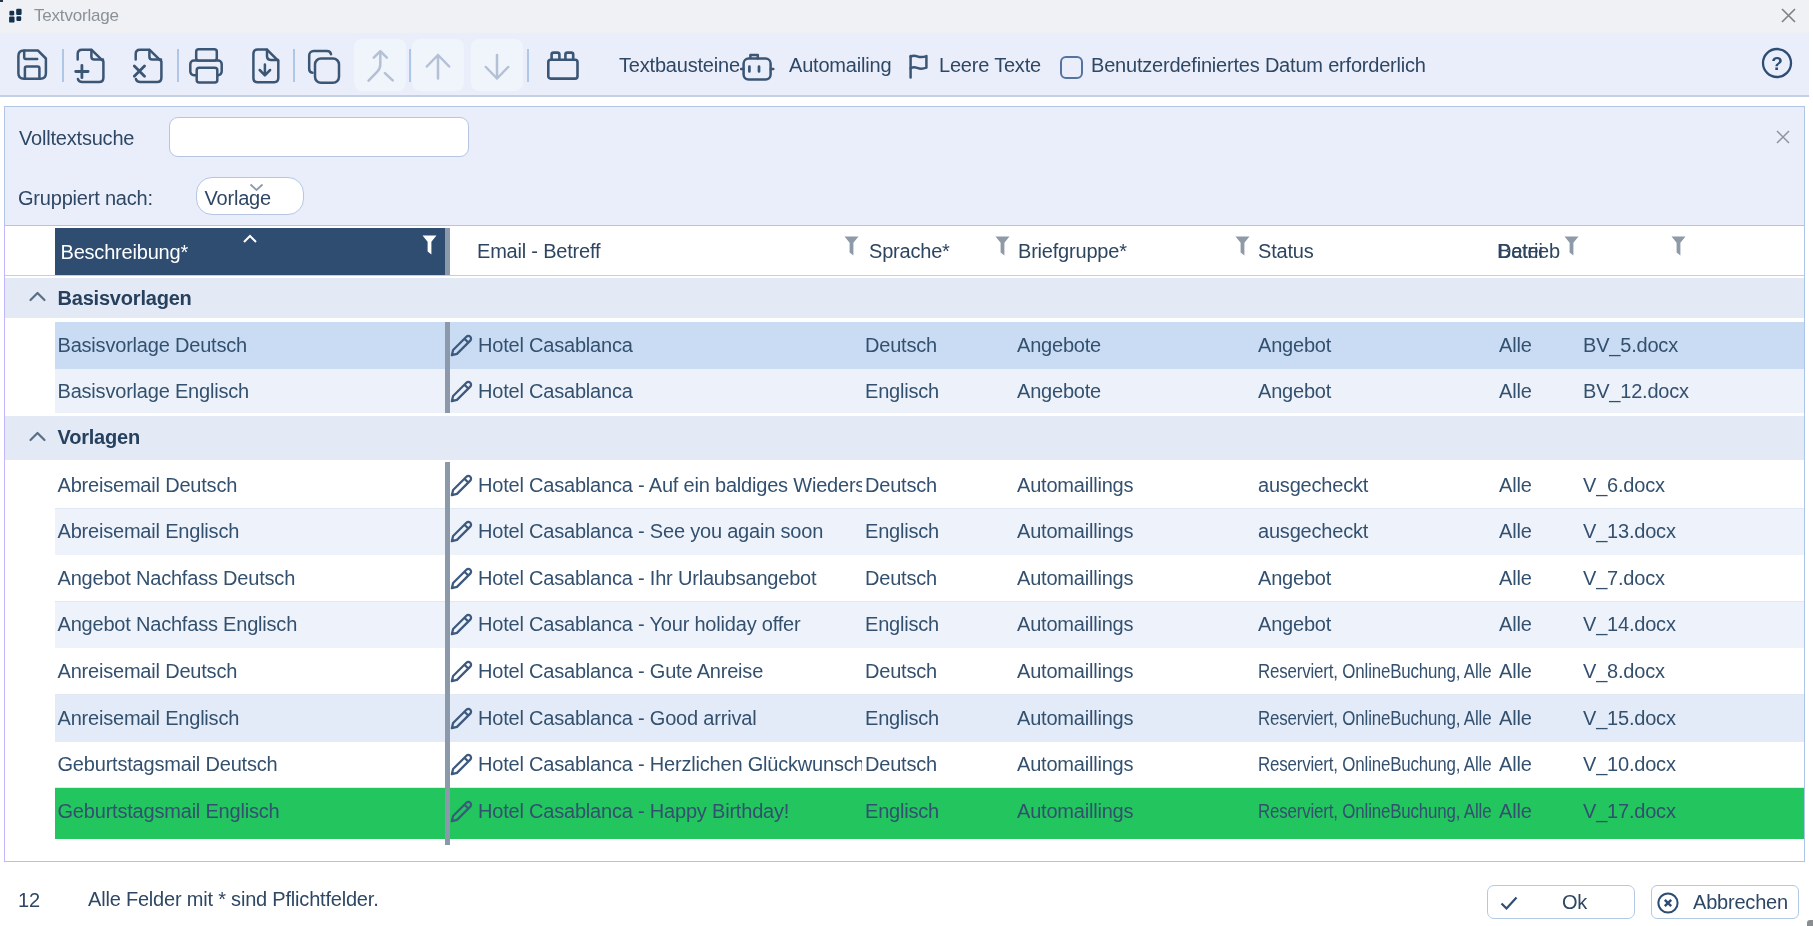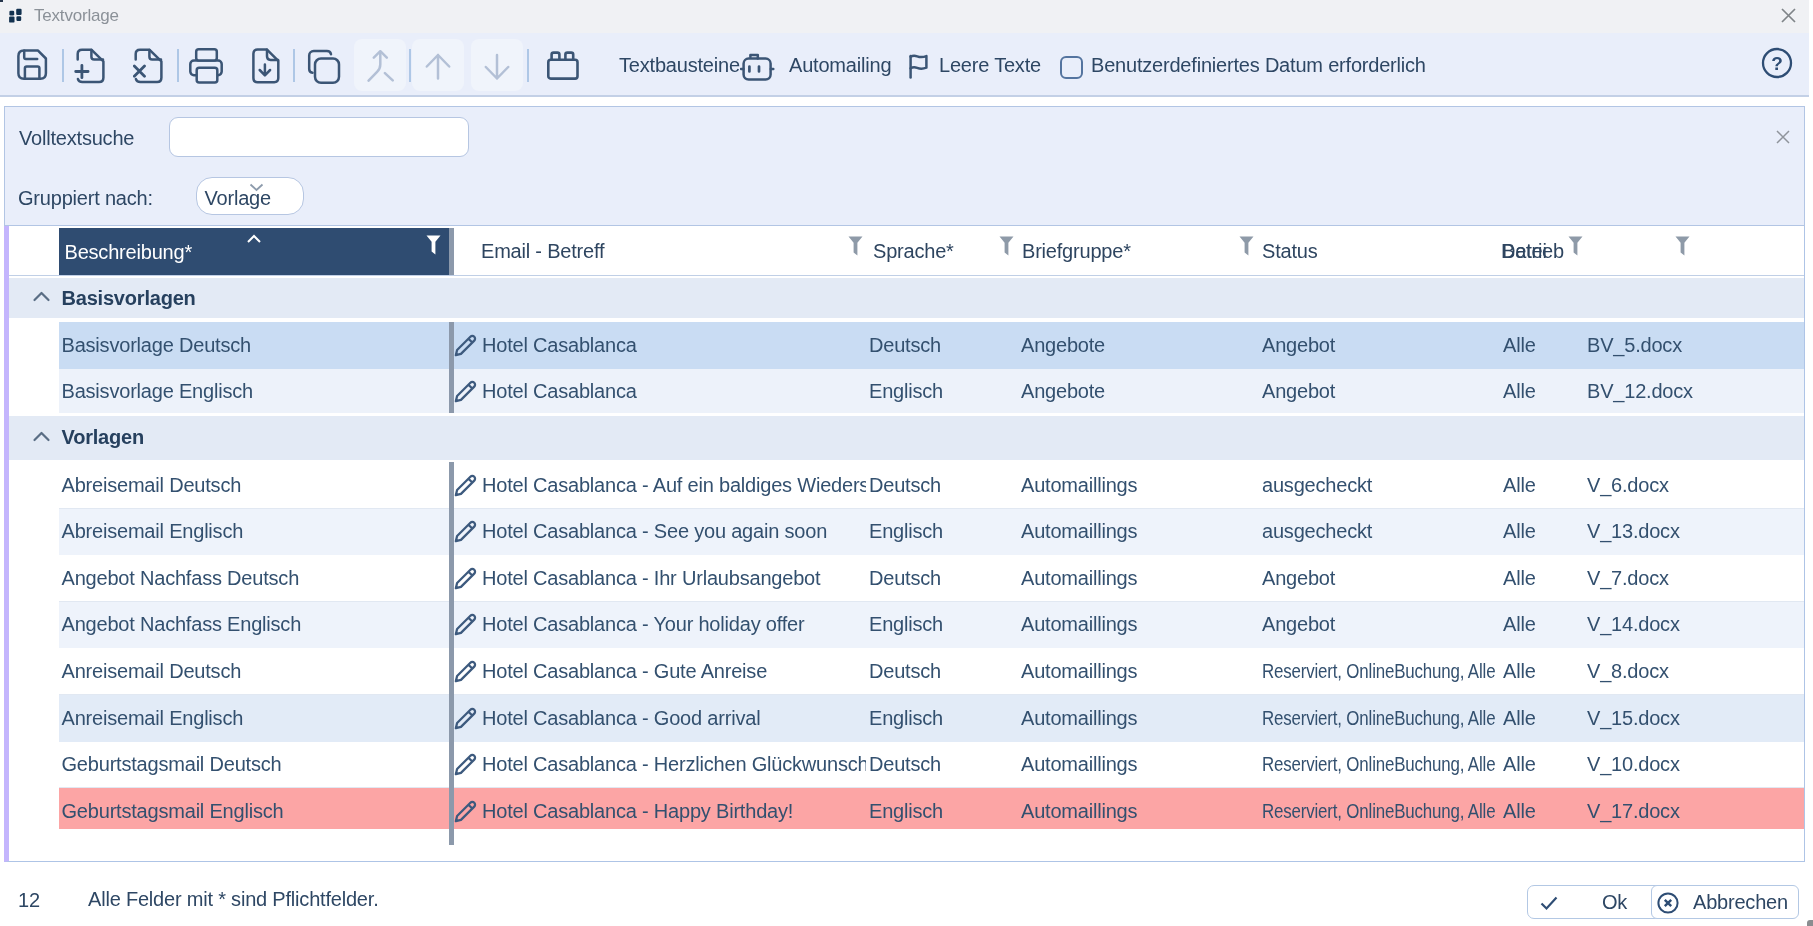--- a/index.html
+++ b/index.html
@@ -126,21 +126,21 @@
       <div class="lbl" style="left:7.5px;top:9px;">Vorlage</div>
       <svg class="abs" style="left:52px;top:5px;" width="15" height="9" viewBox="0 0 15 9">
         <path d="M1.5 1.5 L7.5 7 L13.5 1.5" stroke="#8d9bac" stroke-width="1.8" fill="none"></path>
       </svg>
     </div>
     <svg class="abs" style="left:1771px;top:23px;" width="14" height="14" viewBox="0 0 14 14">
       <path d="M1 1 L13 13 M13 1 L1 13" stroke="#8f949b" stroke-width="1.5" fill="none"></path>
     </svg>
   </div>
 
-  <div class="abs" id="table" style="left:4px;top:226px;width:1801px;height:636px;background:#fff;border-left:5px solid #c4b5fd;border-right:1px solid #aec4e6;border-bottom:1px solid #aec4e6;overflow:hidden;">
+  <div class="abs" id="table" style="left:4px;top:226px;width:1801px;height:636px;background:#fff;border-left:1px solid #c4b5fd;border-right:1px solid #aec4e6;border-bottom:1px solid #aec4e6;overflow:hidden;">
 
     <div class="abs" style="left:49.5px;top:2px;width:391.5px;height:46.5px;background:#2f4c71;">
       <div class="abs" style="left:6px;top:13px;color:#fff;font-size:20px;line-height:23px;letter-spacing:-0.2px;">Beschreibung*</div>
       <svg class="abs" style="left:187px;top:6px;" width="16" height="10" viewBox="0 0 16 10">
         <path d="M2 8 L8 2 L14 8" stroke="#fff" stroke-width="2" fill="none"></path>
       </svg>
       <svg class="abs" style="left:367px;top:7px;" width="15" height="21" viewBox="0 0 15 21">
         <path d="M0.5 0.5 H14.5 L9.4 6.8 V19.6 L5.6 16.4 V6.8 Z" fill="#fff"></path>
       </svg>
     </div>
@@ -284,42 +284,42 @@
       <svg class="abs" style="left:394px;top:10.5px;" width="25" height="25" viewBox="0 0 22 22" fill="none" stroke="#3d5a7e" stroke-width="2" stroke-linecap="round" stroke-linejoin="round">
           <path d="M2.5 19.5 L3.6 15 L15.3 3.3 A2.4 2.4 0 0 1 18.7 3.3 A2.4 2.4 0 0 1 18.7 6.7 L7 18.4 L2.5 19.5 Z M13.6 5 L17 8.4"></path>
         </svg>
       <span class="rt" style="left:423.5px;width:384px;overflow:hidden;">Hotel Casablanca - Herzlichen Glückwunsch</span>
       <span class="rt" style="left:810.5px;">Deutsch</span>
       <span class="rt" style="left:962.5px;">Automaillings</span>
       <span class="rt" style="left:1203.5px;transform:scaleX(0.845);transform-origin:0 0;">Reserviert, OnlineBuchung, Alle</span>
       <span class="rt" style="left:1444.5px;">Alle</span>
       <span class="rt" style="left:1528.5px;">V_10.docx</span>
     </div>
-    <div class="row" style="top:562.2px;height:41px;background:#fca5a5;">
+    <div class="row" style="top:562.2px;height:51px;background:#22c55e;">
       <span class="rt" style="left:3px;">Geburtstagsmail Englisch</span>
       <svg class="abs" style="left:394px;top:10.5px;" width="25" height="25" viewBox="0 0 22 22" fill="none" stroke="#3d5a7e" stroke-width="2" stroke-linecap="round" stroke-linejoin="round">
           <path d="M2.5 19.5 L3.6 15 L15.3 3.3 A2.4 2.4 0 0 1 18.7 3.3 A2.4 2.4 0 0 1 18.7 6.7 L7 18.4 L2.5 19.5 Z M13.6 5 L17 8.4"></path>
         </svg>
       <span class="rt" style="left:423.5px;width:384px;overflow:hidden;">Hotel Casablanca - Happy Birthday!</span>
       <span class="rt" style="left:810.5px;">Englisch</span>
       <span class="rt" style="left:962.5px;">Automaillings</span>
       <span class="rt" style="left:1203.5px;transform:scaleX(0.845);transform-origin:0 0;">Reserviert, OnlineBuchung, Alle</span>
       <span class="rt" style="left:1444.5px;">Alle</span>
       <span class="rt" style="left:1528.5px;">V_17.docx</span>
     </div>
 
     <div class="abs" style="left:440px;top:2px;width:5px;height:46.5px;background:#8c99ab;"></div>
     <div class="abs" style="left:440px;top:96px;width:5px;height:91px;background:#8c99ab;"></div>
     <div class="abs" style="left:440px;top:236px;width:5px;height:383px;background:#8c99ab;"></div>
   </div>
 
   <div class="lbl" style="left:18px;top:889px;">12</div>
   <div class="lbl" style="left:88px;top:888px;">Alle Felder mit * sind Pflichtfelder.</div>
 
-  <div class="abs" id="okbtn" style="left:1487px;top:885px;width:148px;height:34px;background:#fff;border:1px solid #b3c8e4;border-radius:7px;margin-left:40px;">
+  <div class="abs" id="okbtn" style="left:1487px;top:885px;width:148px;height:34px;background:#fff;border:1px solid #b3c8e4;border-radius:7px;">
     <svg class="abs" style="left:11px;top:7px;" width="20" height="20" viewBox="0 0 20 20">
       <path d="M2.5 10.5 L7.5 15.5 L17.5 4.5" stroke="#2e4d74" stroke-width="2.2" fill="none"></path>
     </svg>
     <div class="lbl" style="left:74px;top:5px;">Ok</div>
   </div>
   <div class="abs" id="cancelbtn" style="left:1651px;top:885px;width:148px;height:34px;background:#fff;border:1px solid #b3c8e4;border-radius:6px;">
     <svg class="abs" style="left:5px;top:6px;" width="22" height="22" viewBox="0 0 22 22">
       <circle cx="11" cy="11" r="9.6" stroke="#2e4d74" stroke-width="2" fill="none"></circle>
       <path d="M7.8 7.8 L14.2 14.2 M14.2 7.8 L7.8 14.2" stroke="#2e4d74" stroke-width="2.4" fill="none"></path>
     </svg>

